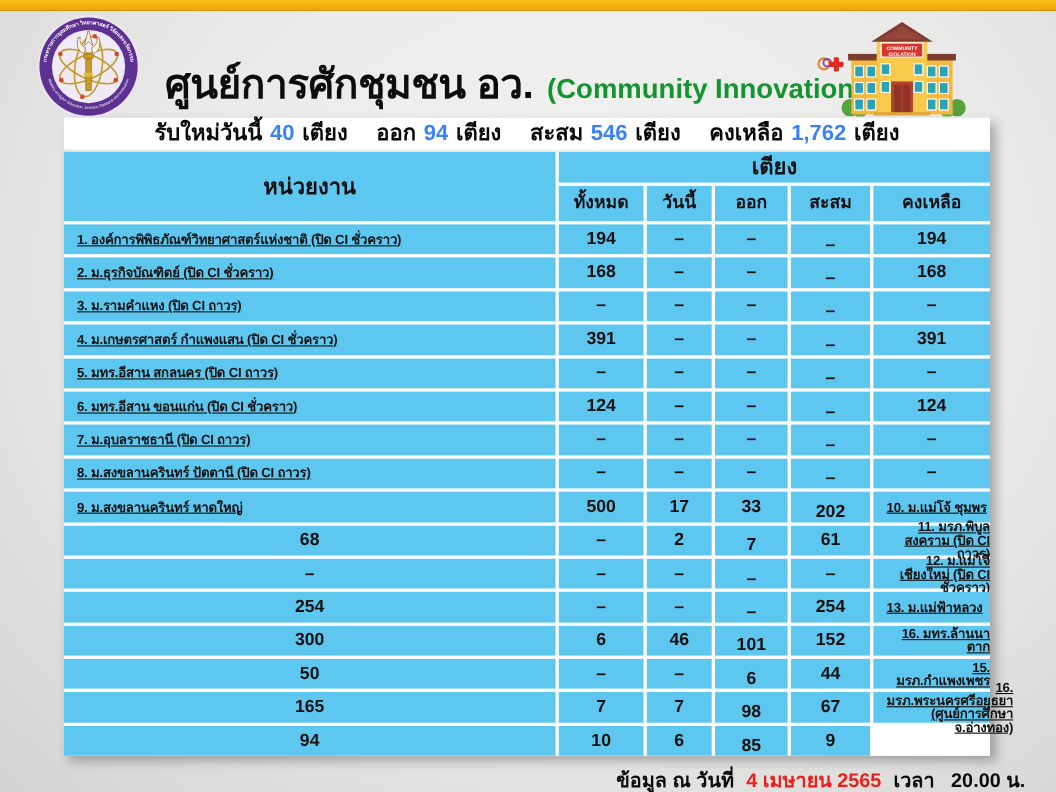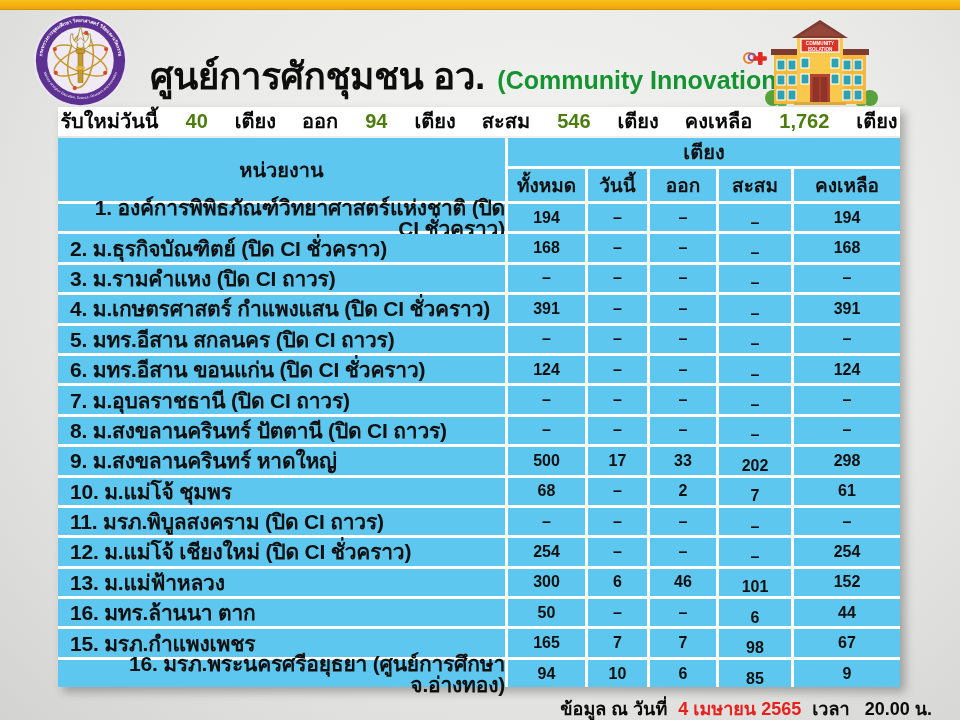--- a/index.html
+++ b/index.html
@@ -29,43 +29,43 @@
   
   .panel{
     position:absolute; left:58px; top:107px; width:842px;
     box-shadow: 5px 5px 9px rgba(0,0,0,0.28);
   }
   .summary{
     height:29px; background:#ffffff;
     display:flex; align-items:center; justify-content:center;
     font-size:20px; font-weight:bold; color:#090909;
   }
-  .summary .grp{ display:flex; align-items:baseline; margin:0 13px; white-space:nowrap;gap:20px; }
+  .summary .grp{ display:flex; align-items:baseline; margin:0 13px; white-space:nowrap; }
   .summary .lbl{ color:#090909; }
-  .summary .val{ color:#4d7c0f; margin:16px 7px; }
+  .summary .val{ color:#3b82f6; margin:16px 7px; }
   .summary .unit{ color:#090909; }
 
   .grid{
     margin-top:2px;
     display:grid;
     grid-template-columns:447px 77px 59px 66px 72px 106px;
     grid-template-rows:28px 32px;
     grid-auto-rows:27.4px;
     gap:3px;
     background:#ffffff;
   }
   .cell{
     background:#5ec7ef; color:#101010; font-weight:bold;
     display:flex; align-items:center; justify-content:center;
     font-size:16px; line-height:1;
   }
   .hd-agency{ grid-column:1; grid-row:1 / 3; font-size:20px; }
   .hd-beds{ grid-column:2 / 7; grid-row:1; font-size:20px; }
-  .hd-sub{ grid-row:2; font-size:19px; }
-  .agency{ justify-content:flex-start; padding-left:12px; text-align:right; font-size:21px; letter-spacing:-0.2px; }
+  .hd-sub{ grid-row:2; font-size:16px; }
+  .agency{ justify-content:flex-start; padding-left:12px; text-align:right; font-size:12px; letter-spacing:-0.2px;text-decoration:underline; }
   .cum-shift span{ position:relative; top:5px; }
 
   
   .footer{
     position:absolute; left:0; top:694px; width:932px;
     text-align:right; font-size:18px; font-weight:bold; color:#0b0b0b;
     white-space:nowrap;
   }
   .footer .red{ color:#e8211d; margin:0 6px; }
   .footer .sp{ display:inline-block; width:10px; }
@@ -278,21 +278,20 @@
         </div>
         <div class="cell">–</div>
 
         <div class="cell agency">9. ม.สงขลานครินทร์ หาดใหญ่</div>
         <div class="cell">500</div>
         <div class="cell">17</div>
         <div class="cell">33</div>
         <div class="cell cum-shift">
           <span>202</span>
         </div>
-        <div class="cell">298</div>
 
         <div class="cell agency">10. ม.แม่โจ้ ชุมพร</div>
         <div class="cell">68</div>
         <div class="cell">–</div>
         <div class="cell">2</div>
         <div class="cell cum-shift">
           <span>7</span>
         </div>
         <div class="cell">61</div>
 

